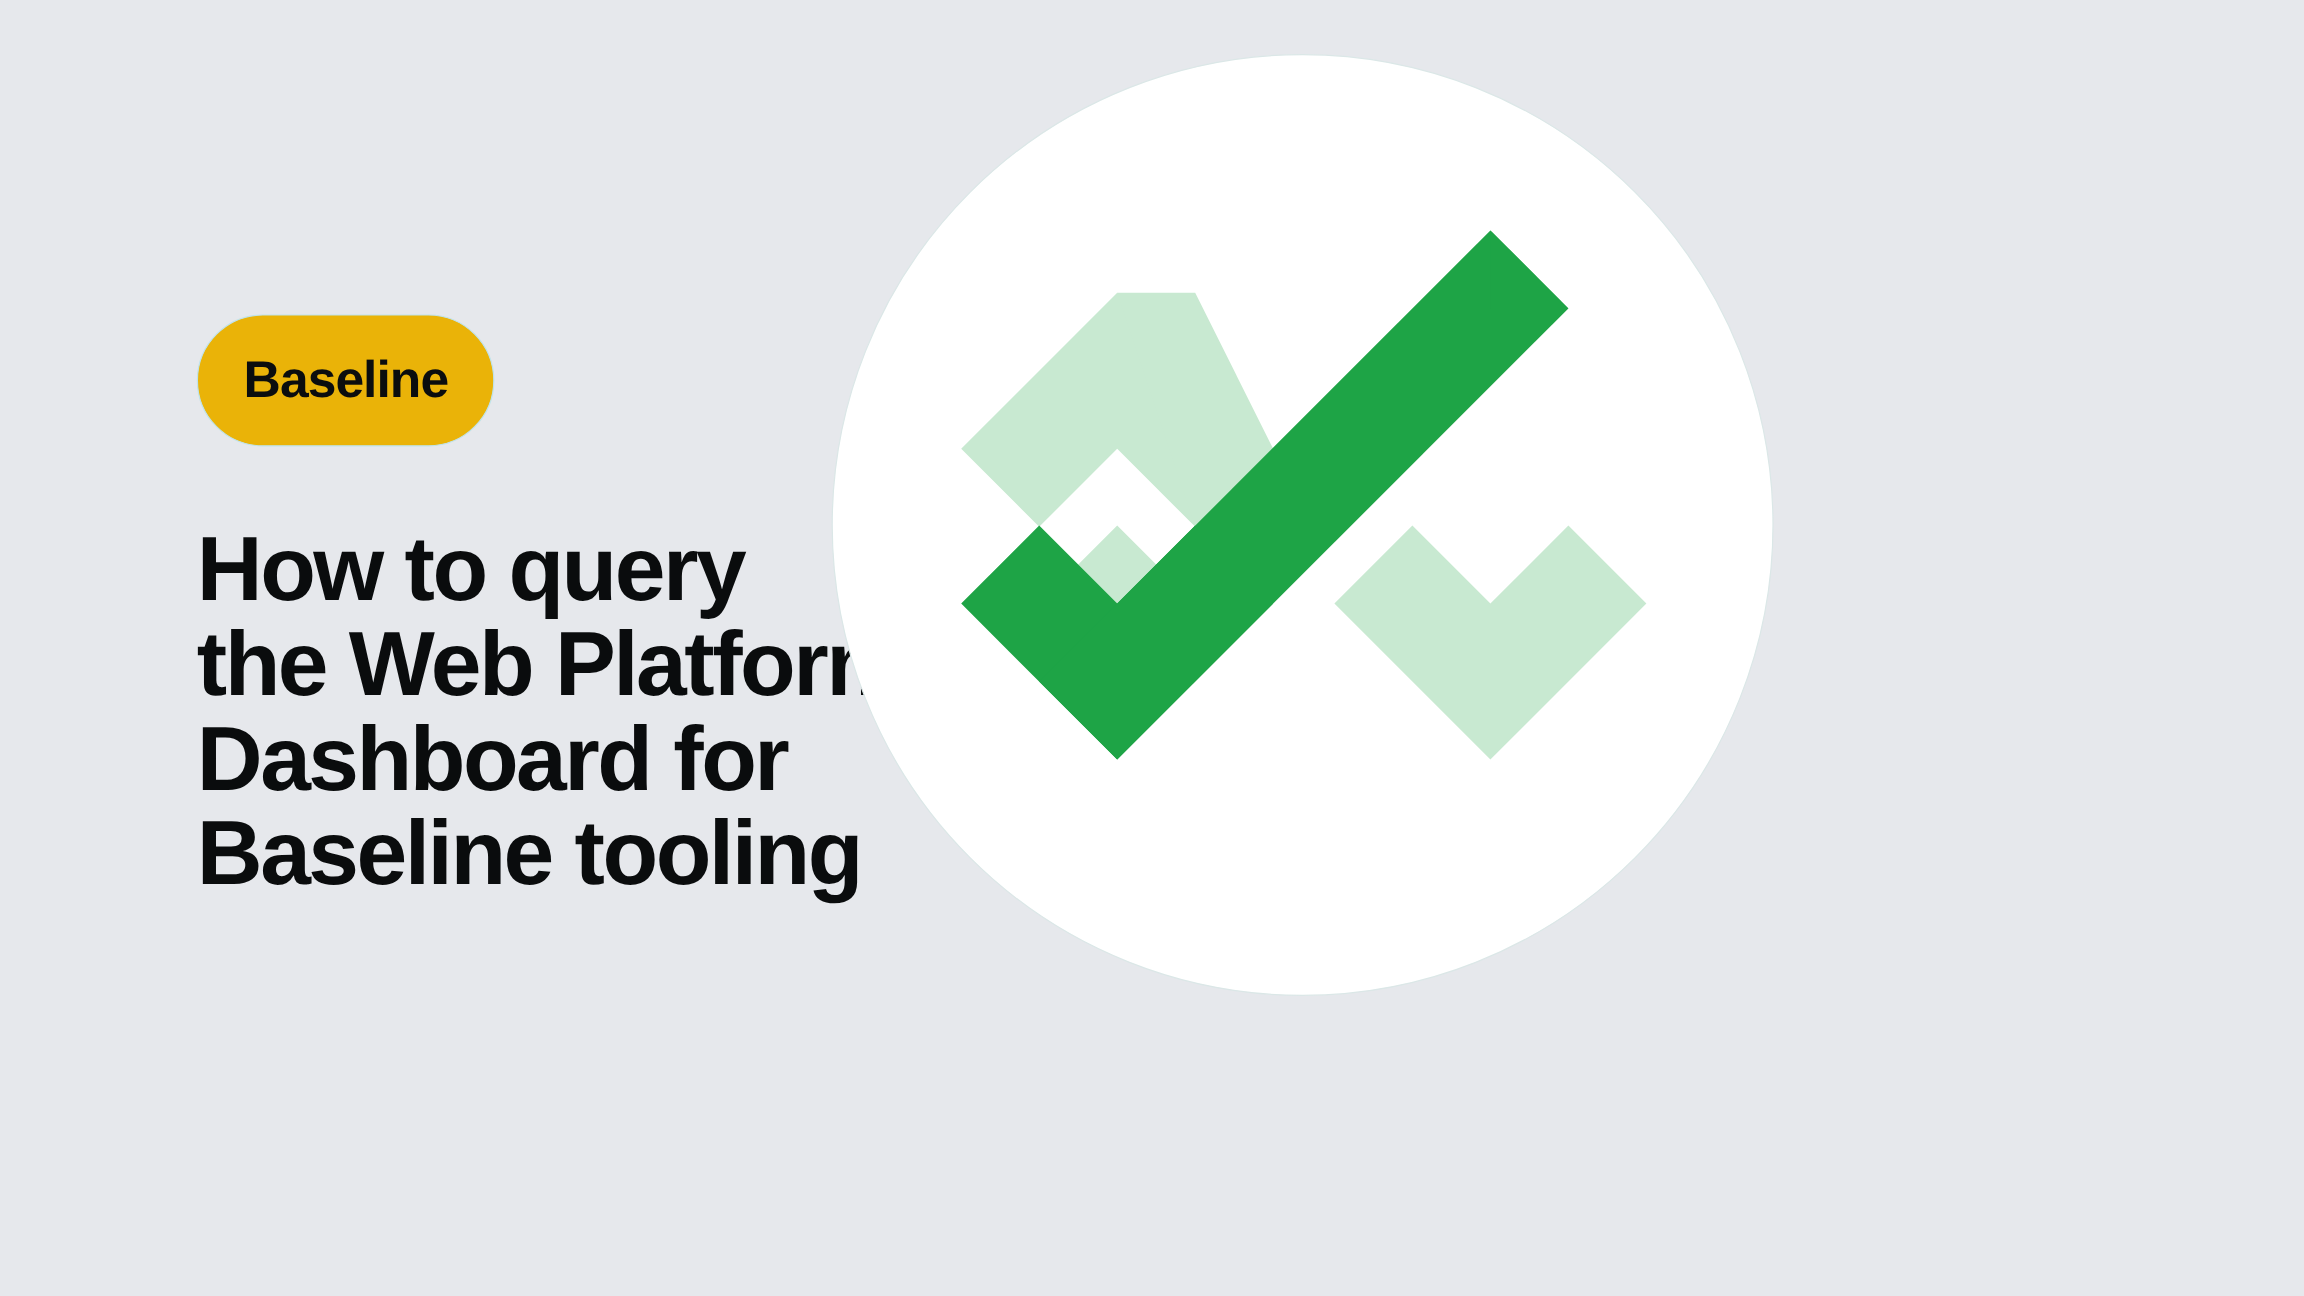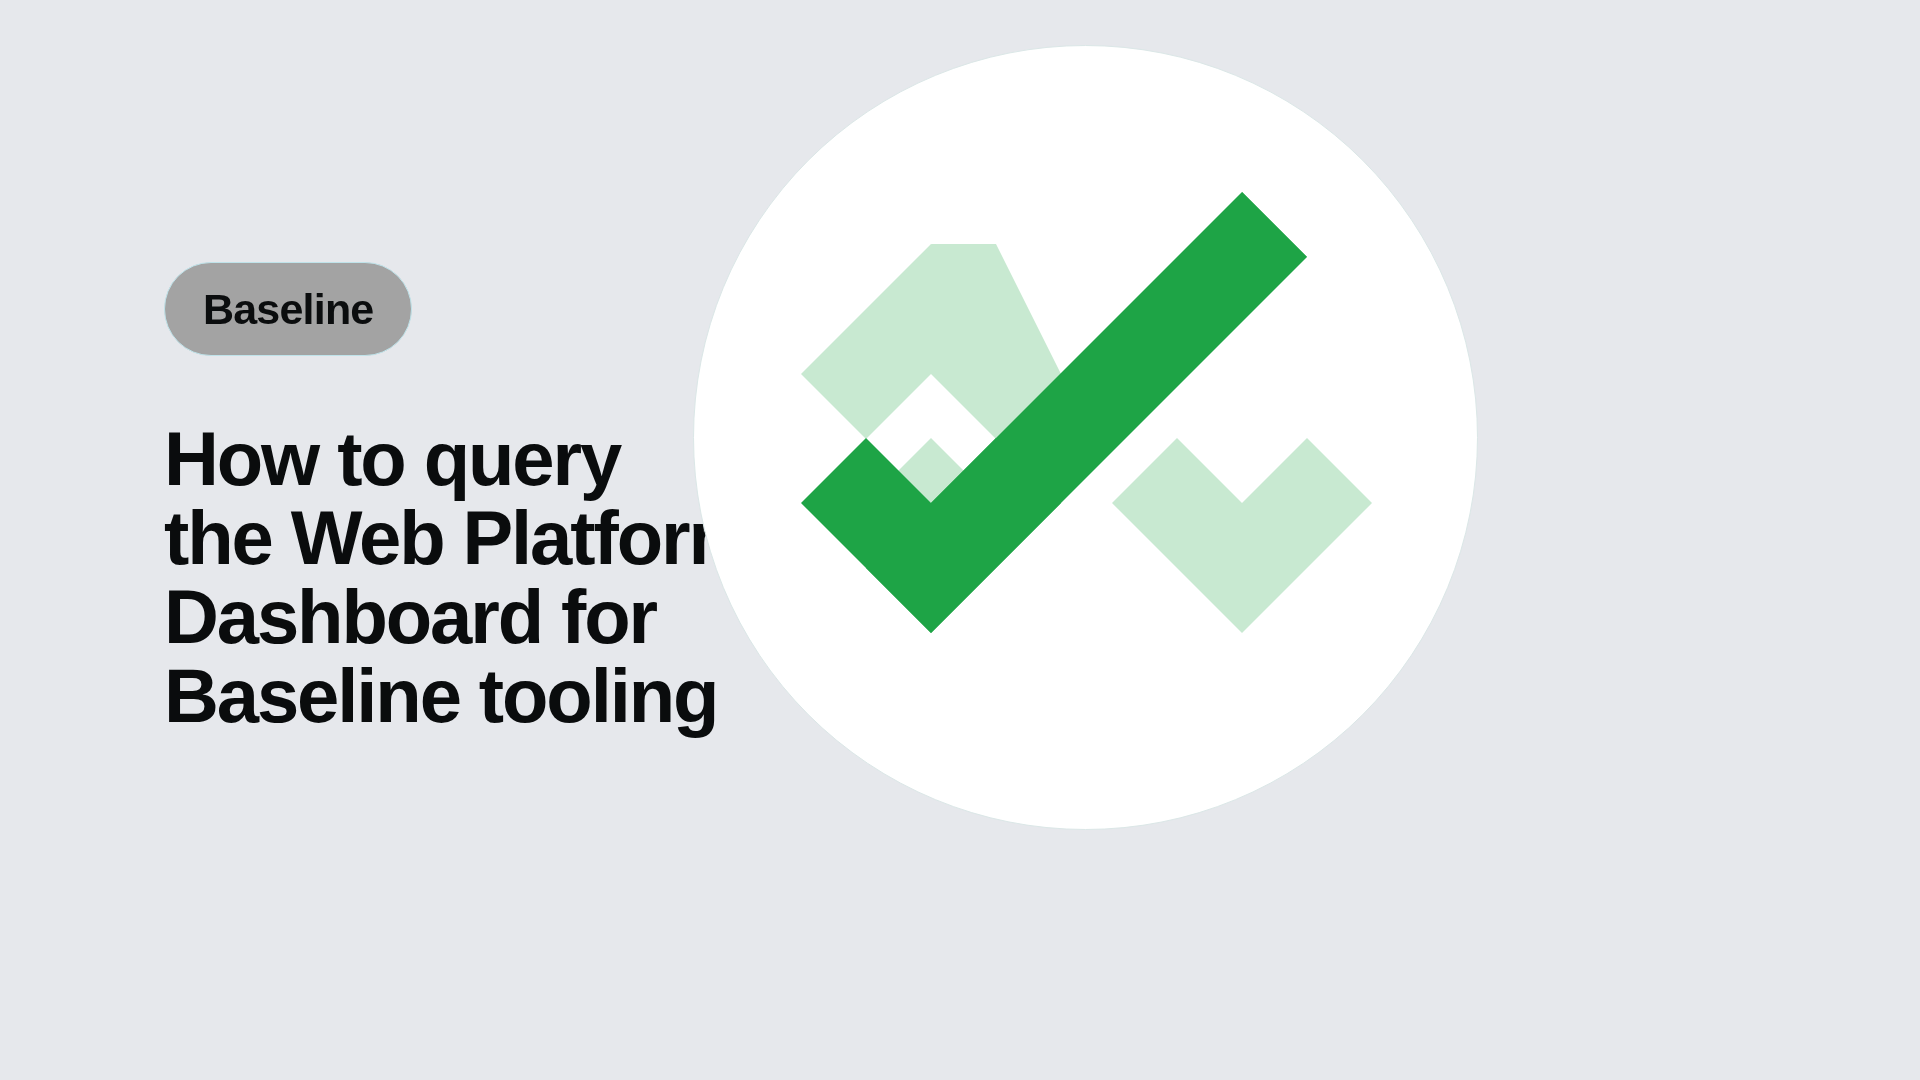--- a/index.html
+++ b/index.html
@@ -26,24 +26,24 @@
     position: absolute;
     left: 164px;
     top: 262px;
     width: 700px;
   }
 
   #baseline-badge {
     display: inline-flex;
     align-items: center;
     justify-content: center;
-    height: 94px;
+    height: 110px;
     padding: 0 38px;
     border-radius: 999px;
-    background: #a3a3a3;
+    background: #eab308;
     border: 1.6px solid #bfe3ea;
     box-sizing: border-box;
   }
 
   #baseline-badge-label {
     font-family: "Liberation Sans", sans-serif;
     font-size: 43px;
     font-weight: 700;
     letter-spacing: -0.8px;
     color: #0b0d0e;

